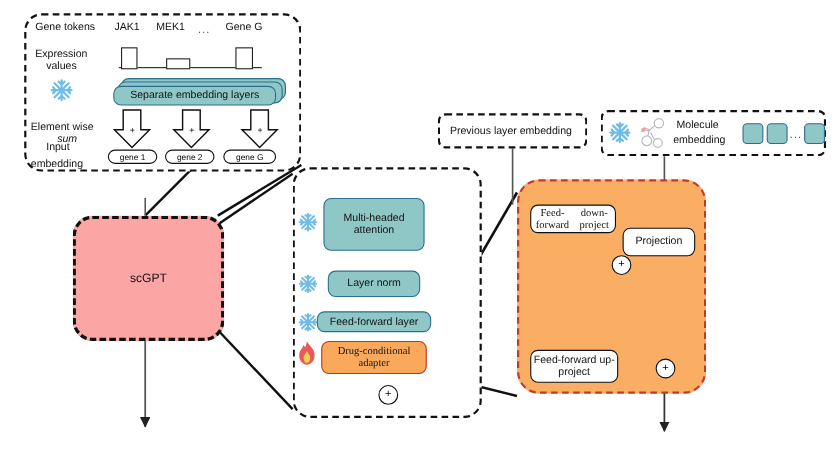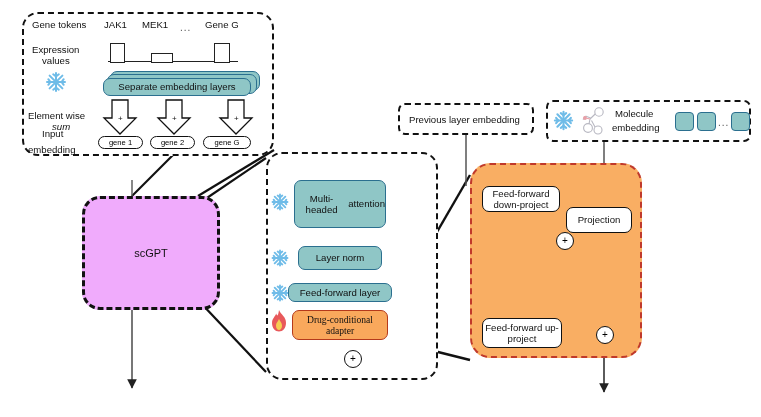--- a/index.html
+++ b/index.html
@@ -27,22 +27,22 @@
 
   
   .box{position:absolute;box-sizing:border-box;display:flex;align-items:center;
        justify-content:center;text-align:center;font-size:9.6px;line-height:11.5px;
        border-radius:7px;}
   .teal{background:#8FC6C6;border:1.1px solid #2b6f8f;color:#111;}
   .white{background:#fff;border:1.3px solid #111;color:#111;}
   .orange{background:#F9A85C;border:1.6px solid #b5391b;color:#111;}
 
   
-  .scgpt{position:absolute;left:82px;top:196px;width:132px;height:108px;
-         background:#f0abfc;border:3px dashed #111;border-radius:18px;
+  .scgpt{position:absolute;left:66px;top:196px;width:132px;height:108px;
+         background:#fca5a5;border:3px dashed #111;border-radius:18px;
          display:flex;align-items:center;justify-content:center;
          font-size:11px;color:#111;text-align:right;}
 
   
   .stk{position:absolute;border-radius:7px;background:#8FC6C6;border:1.1px solid #2b6f8f;}
 
   
   .bar{position:absolute;background:#fff;border:1.2px solid #222;}
   .baseline{position:absolute;background:#222;height:1.2px;}
 
@@ -200,21 +200,21 @@
           <line x1="12" y1="6.5" x2="14.8" y2="4.3"></line>
       <line x1="12" y1="17.5" x2="9.2" y2="19.7"></line>
           <line x1="12" y1="17.5" x2="14.8" y2="19.7"></line>
       <line x1="6.5" y1="12" x2="4.3" y2="9.2"></line>
           <line x1="6.5" y1="12" x2="4.3" y2="14.8"></line>
       <line x1="17.5" y1="12" x2="19.7" y2="9.2"></line>
           <line x1="17.5" y1="12" x2="19.7" y2="14.8"></line>
     </g>
       </svg>
   </div>
-  <div class="box teal" style="left:294px;top:180px;width:92px;height:48px;flex-direction:row;">
+  <div class="box teal" style="left:294px;top:180px;width:92px;height:48px;flex-direction:column;">
     <span>Multi-headed</span>
     <span>attention</span>
   </div>
 
   <div class="ico" style="left:270px;top:248px;">
     <svg width="20" height="20" viewBox="0 0 24 24">
         <g stroke="#6FBCE8" stroke-width="2.2" stroke-linecap="round">
       <line x1="12" y1="3" x2="12" y2="21"></line>
           <line x1="3" y1="12" x2="21" y2="12"></line>
       <line x1="5.6" y1="5.6" x2="18.4" y2="18.4"></line>
@@ -310,21 +310,21 @@
   </div>
   <div class="lbl" style="left:615px;top:108px;">Molecule</div>
   <div class="lbl" style="left:612px;top:122px;">embedding</div>
   <div class="chip" style="left:675px;top:112px;"></div>
   <div class="chip" style="left:697px;top:112px;"></div>
   <div class="dots" style="left:718px;top:117px;">...</div>
   <div class="chip" style="left:731px;top:112px;"></div>
 
   <div class="pnl grp-right"></div>
 
-  <div class="box white" style="left:482px;top:186px;width:78px;height:26px;flex-direction:column;">
+  <div class="box white" style="left:482px;top:186px;width:78px;height:26px;flex-direction:row;font-family:Liberation Serif, serif;">
     <span>Feed-forward</span>
     <span>down-project</span>
   </div>
 
   <div class="box white" style="left:566px;top:175px;width:66px;height:26px;margin-top:32px;">
     <span>Projection</span>
   </div>
 
   <div class="plus" style="left:556px;top:232px;">
     <span>+</span>

